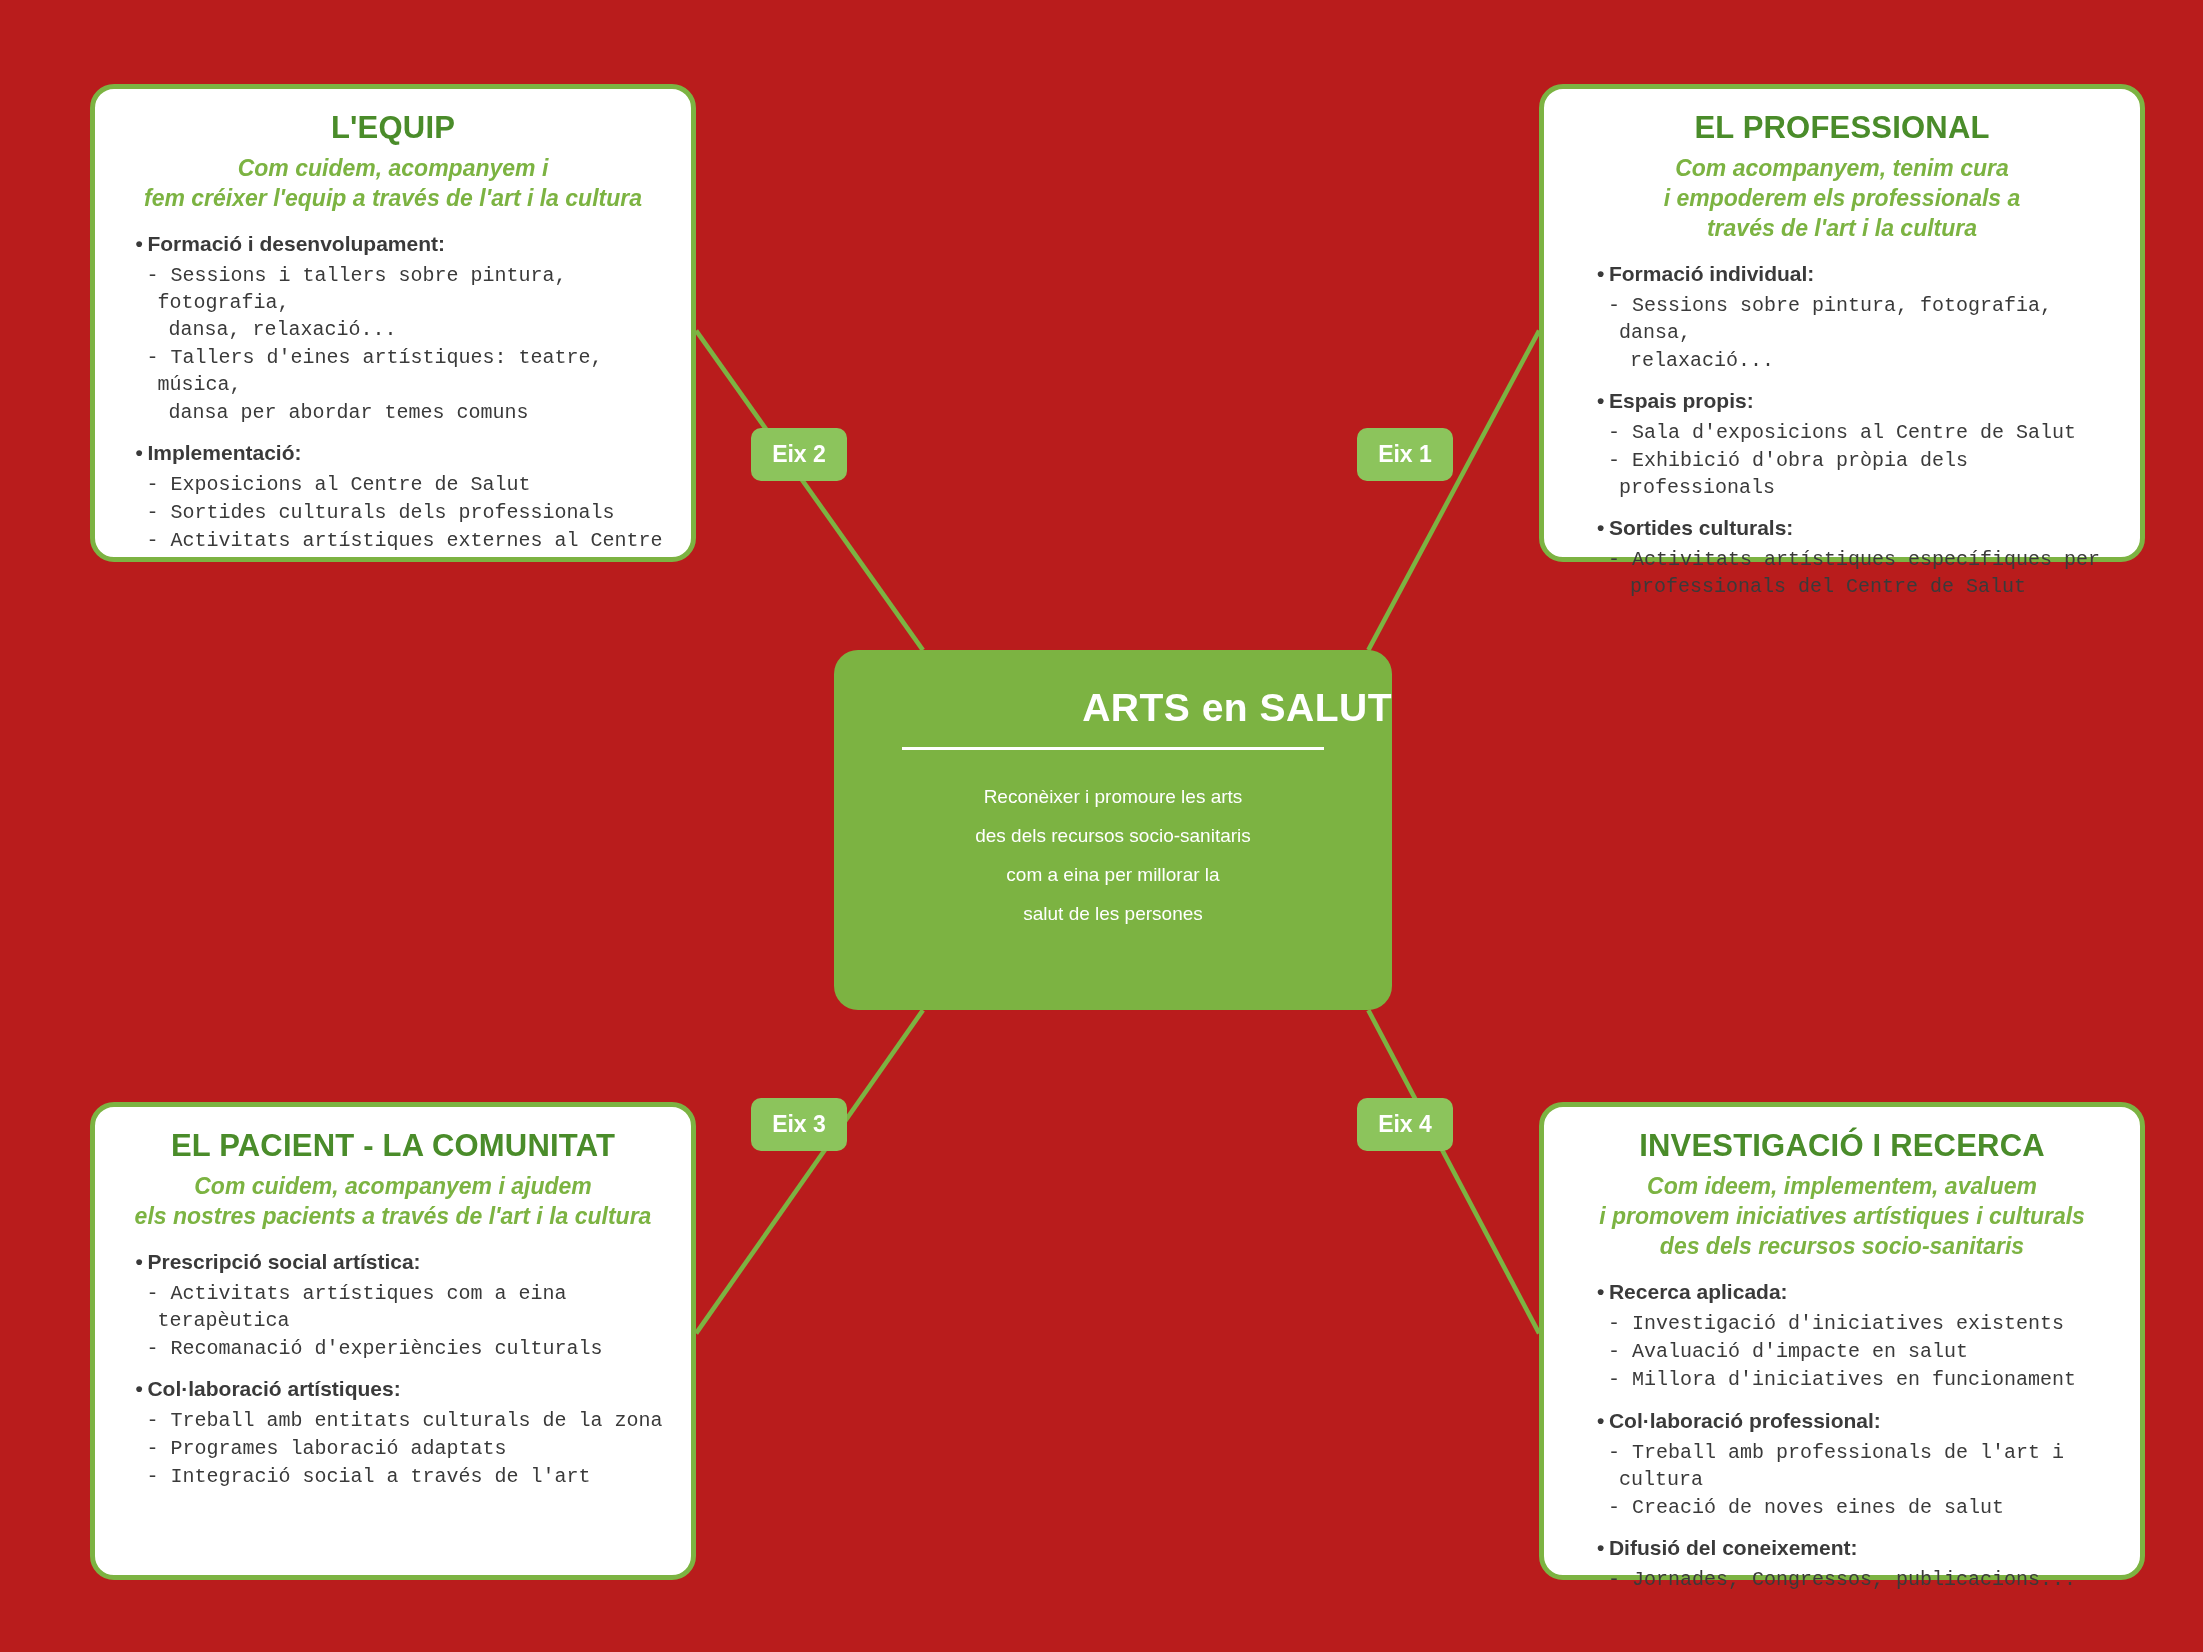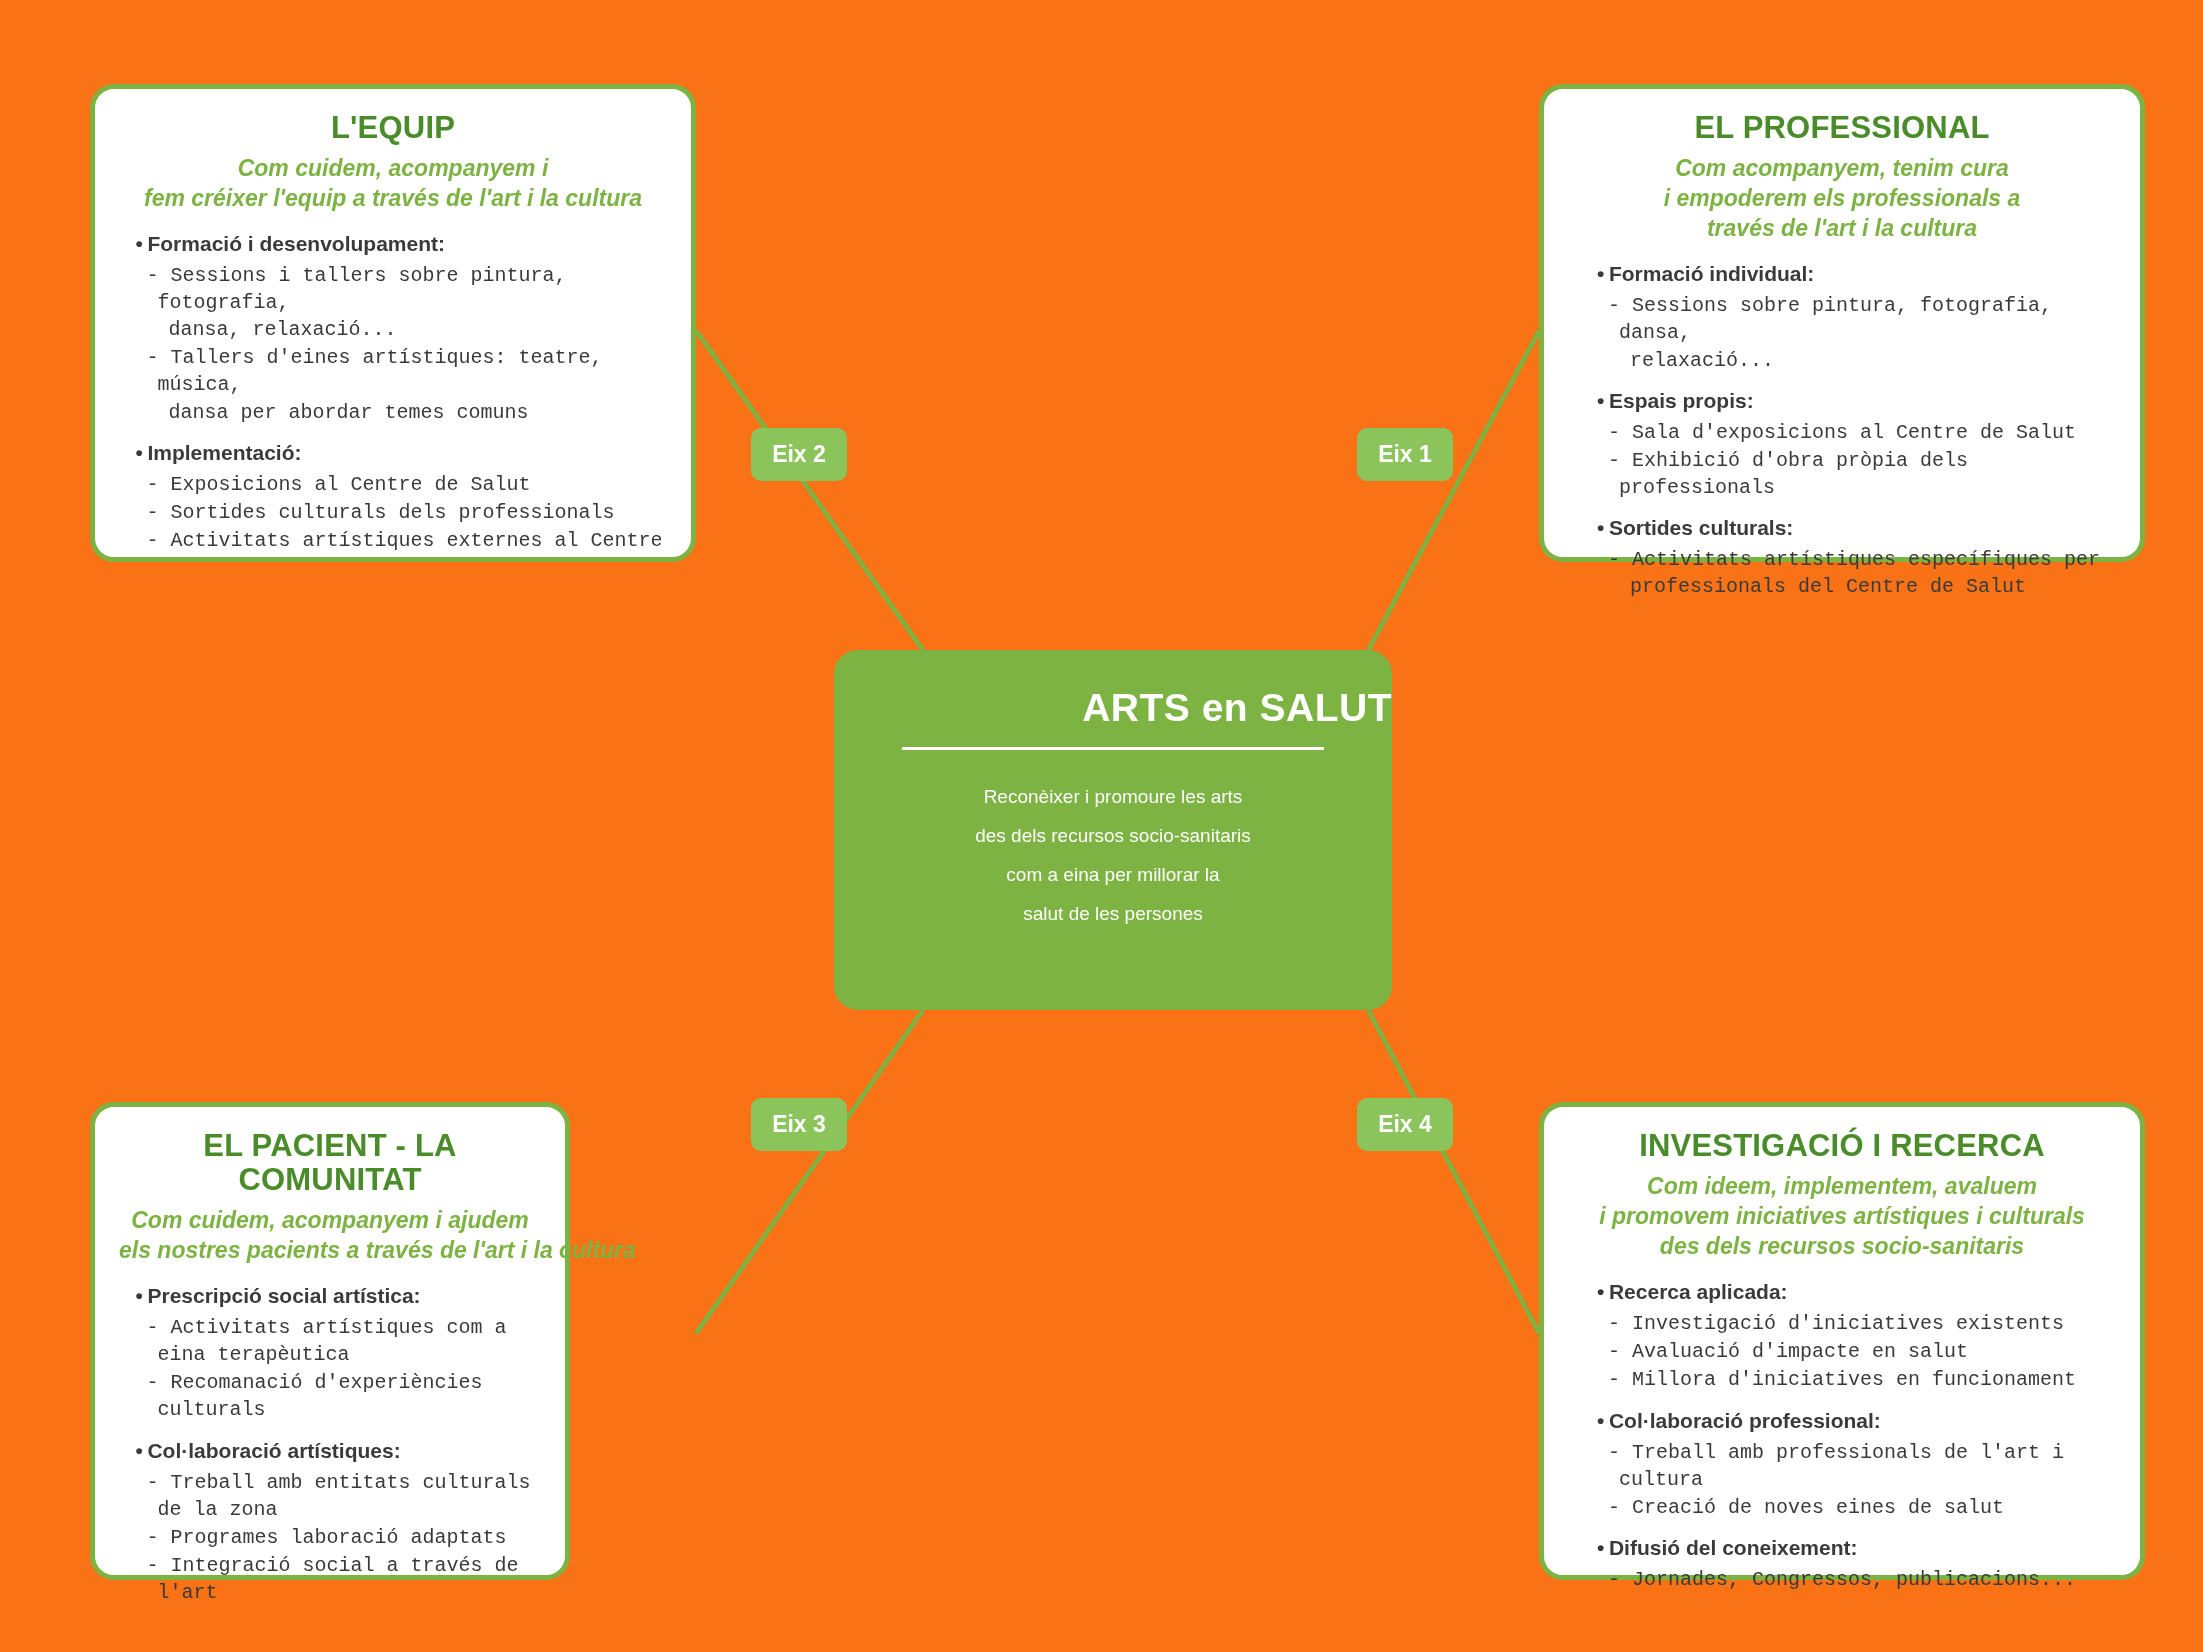--- a/index.html
+++ b/index.html
@@ -10,21 +10,21 @@
   body {
     width: 2204px;
     height: 1653px;
     overflow: hidden;
     font-family: "Liberation Sans", sans-serif;
   }
   #stage {
     position: relative;
     width: 2204px;
     height: 1653px;
-    background: #f97316;
+    background: #b91c1c;
   }
   #connectors {
     position: absolute;
     left: 0; top: 0;
     width: 2204px;
     height: 1653px;
     z-index: 1;
   }
 
   
@@ -76,21 +76,21 @@
     padding-left: 22px;
     text-indent: -11px;
     margin-bottom: 0.9px;
     font-family: Liberation Mono, monospace;
   }
   .sub .cont { display: block; text-indent: 0; padding-left: 11px; }
 
   
   #card-equip      { left: 90px;  top: 84px;   width: 606px; height: 478px; }
   #card-prof       { left: 1539px; top: 84px;  width: 606px; height: 478px; }
-  #card-pacient    { left: 90px;  top: 1102px; width: 480px; height: 478px; }
+  #card-pacient    { left: 90px;  top: 1102px; width: 606px; height: 478px; }
   #card-recerca    { left: 1539px; top: 1102px;width: 606px; height: 478px; }
 
   #card-equip .card-body,
   #card-pacient .card-body { padding-left: 16.5px; }
   #card-prof .card-body,
   #card-recerca .card-body { padding-left: 29px; }
 
   
   #center-node {
     position: absolute;

